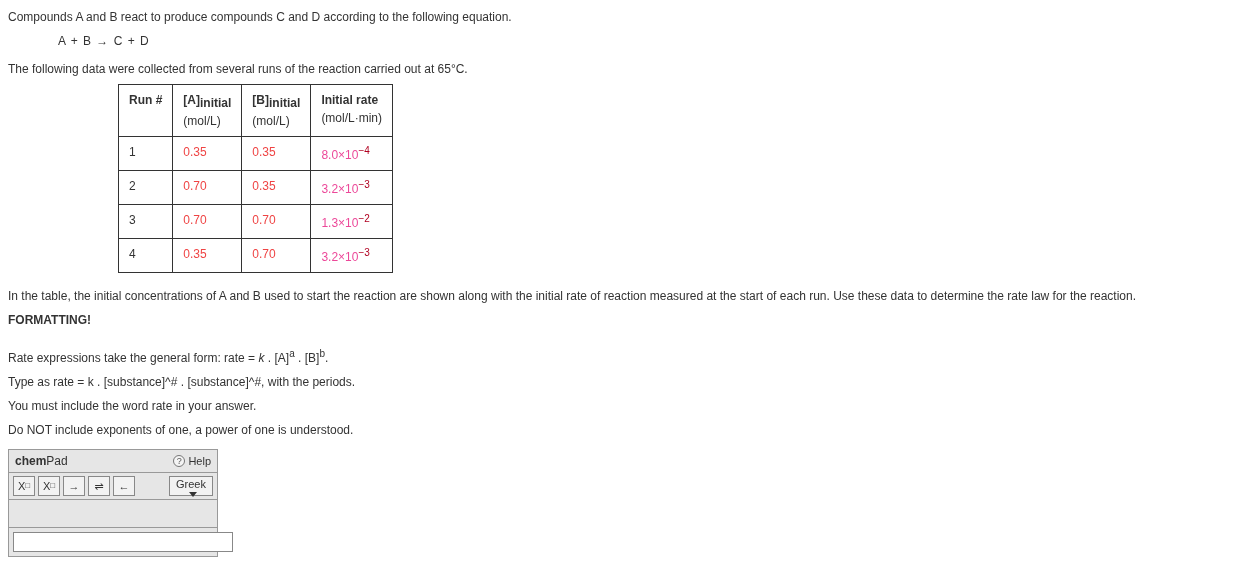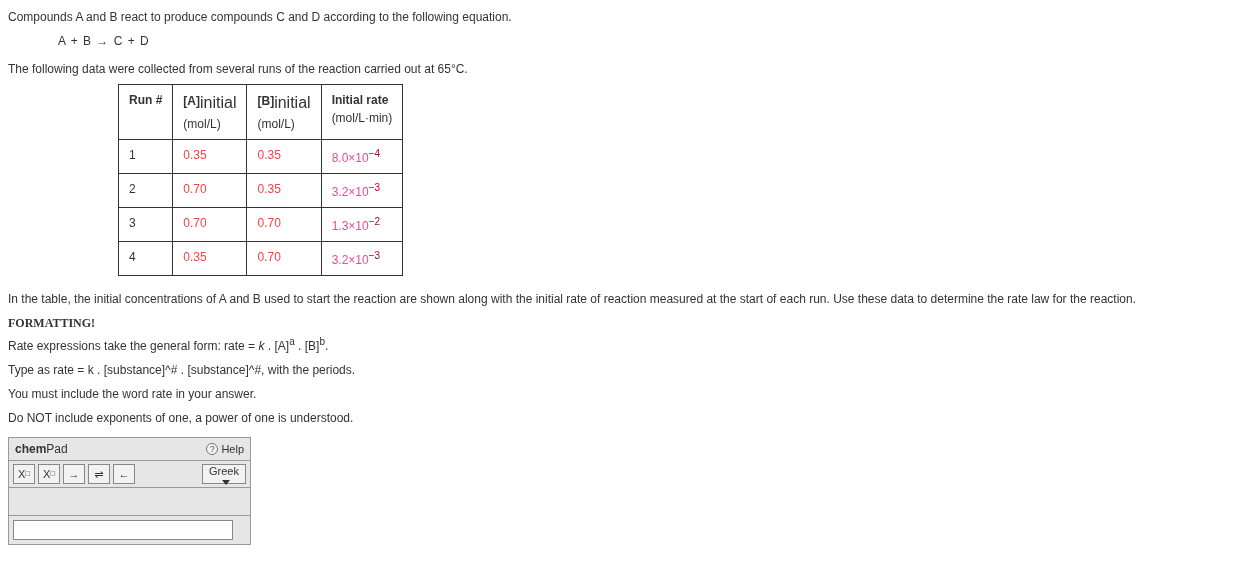--- a/index.html
+++ b/index.html
@@ -19,30 +19,30 @@
     }
     .data-table th, .data-table td {
       border: 1px solid #333;
       padding: 6px 10px;
       text-align: left;
       font-size: 12px;
       vertical-align: top;
     }
     .data-table th { font-weight: bold; }
     .subhead { font-weight: normal; font-size: 12px; }
-    .sub { vertical-align: sub; font-size: 16px; font-weight: normal; }
+    .sub { vertical-align: sub; font-size: 12px; font-weight: bold; }
     .val { color: #ef4444; }
     .exp-base { color: #ec4899; }
     .exp-sup { color: #b00020; vertical-align: super; font-size: 10px; }
-    .formatting { font-weight: bold; margin-top: 6px; margin-bottom: 2px; font-family: Liberation Serif, serif; }
+    .formatting { font-weight: bold; margin-top: 6px; margin-bottom: 17px; }
     .rate-sup { vertical-align: super; font-size: 10px; }
     .chempad {
       margin-top: 10px;
       border: 1px solid #999;
-      width: 243px;
+      width: 210px;
       background: #e6e6e6;
     }
     .chempad-header {
       display: flex;
       justify-content: space-between;
       align-items: center;
       padding: 2px 6px;
       border-bottom: 1px solid #999;
       font-size: 12px;
     }

